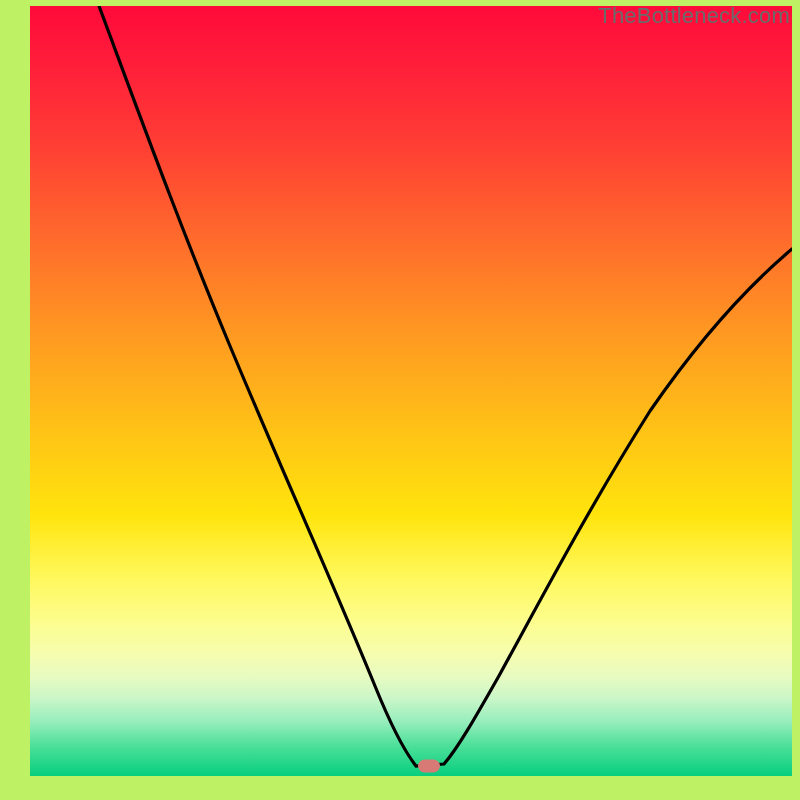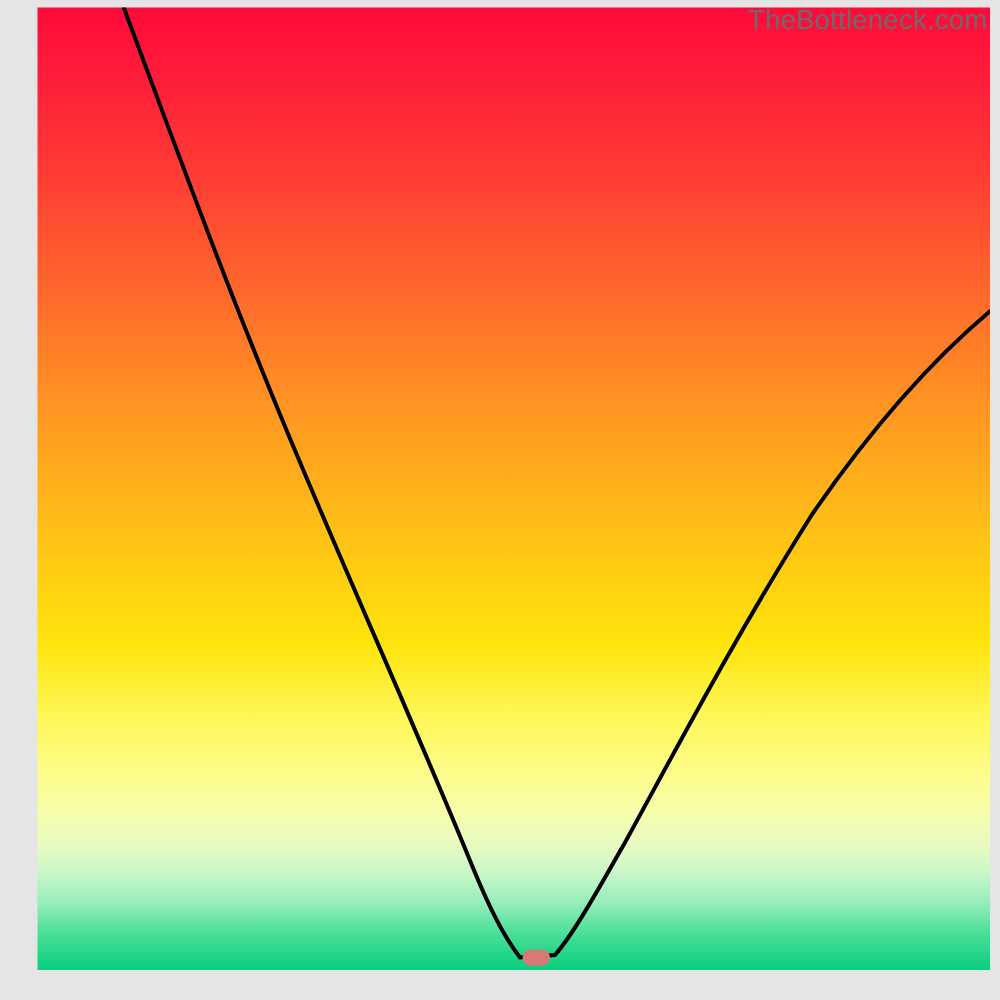--- a/index.html
+++ b/index.html
@@ -8,21 +8,21 @@
     width: 800px;
     height: 800px;
     background: #000;
     overflow: hidden;
     font-family: Arial, Helvetica, sans-serif;
   }
   .frame {
     position: relative;
     width: 800px;
     height: 800px;
-    background: #e5e5e5;
+    background: #bef264;
   }
   .plot {
     position: absolute;
     left: 30px;
     top: 6px;
     width: 762px;
     height: 770px;
     background: linear-gradient(
       to bottom,
       #ff0a3a 0%,

